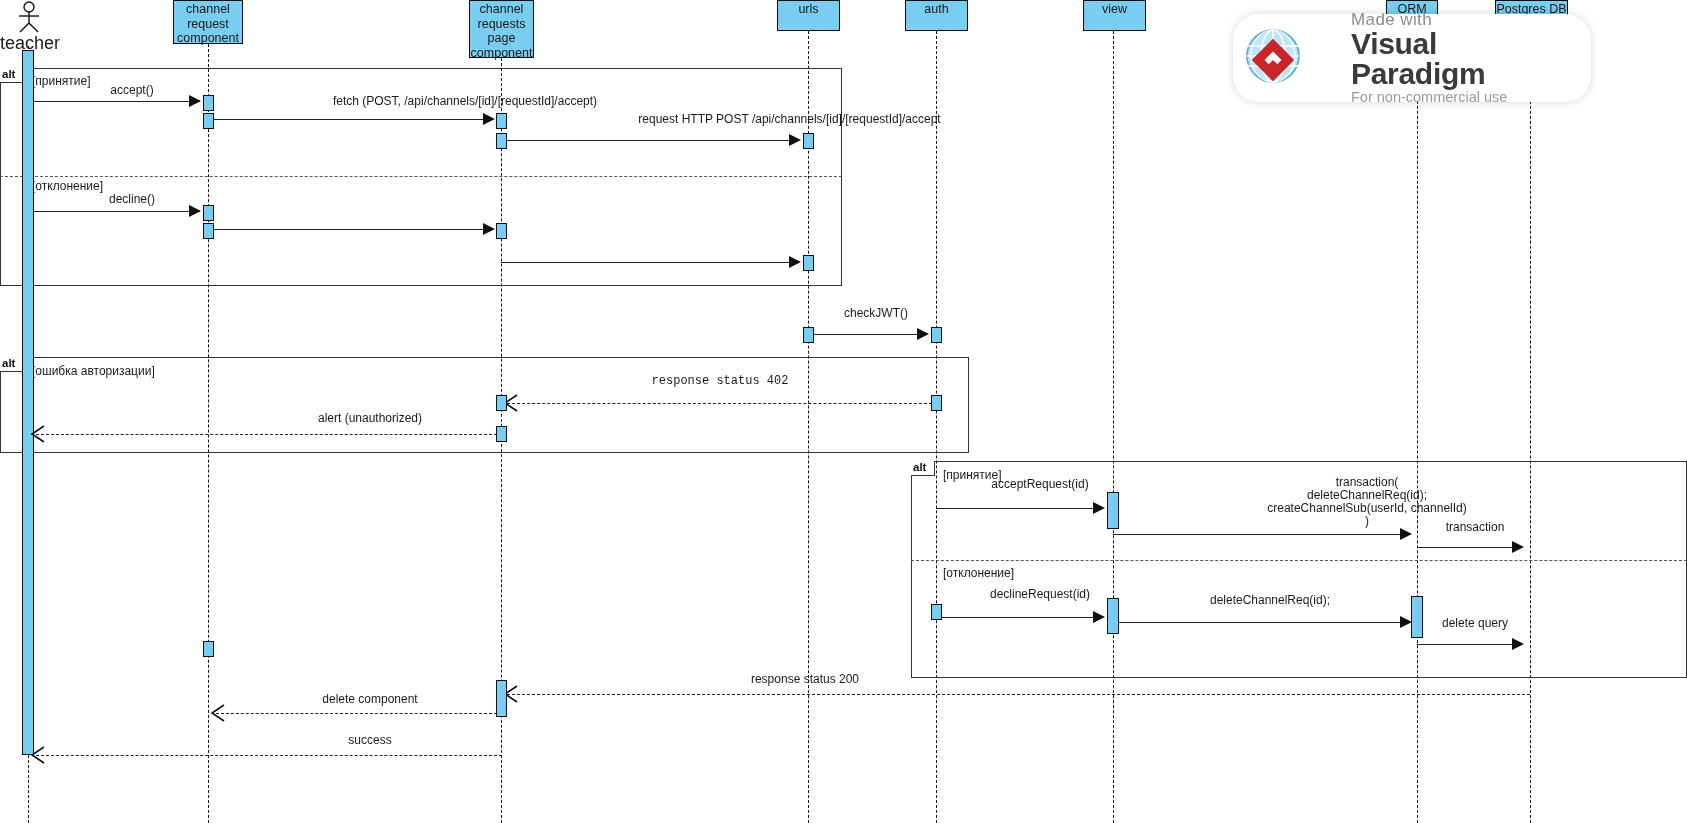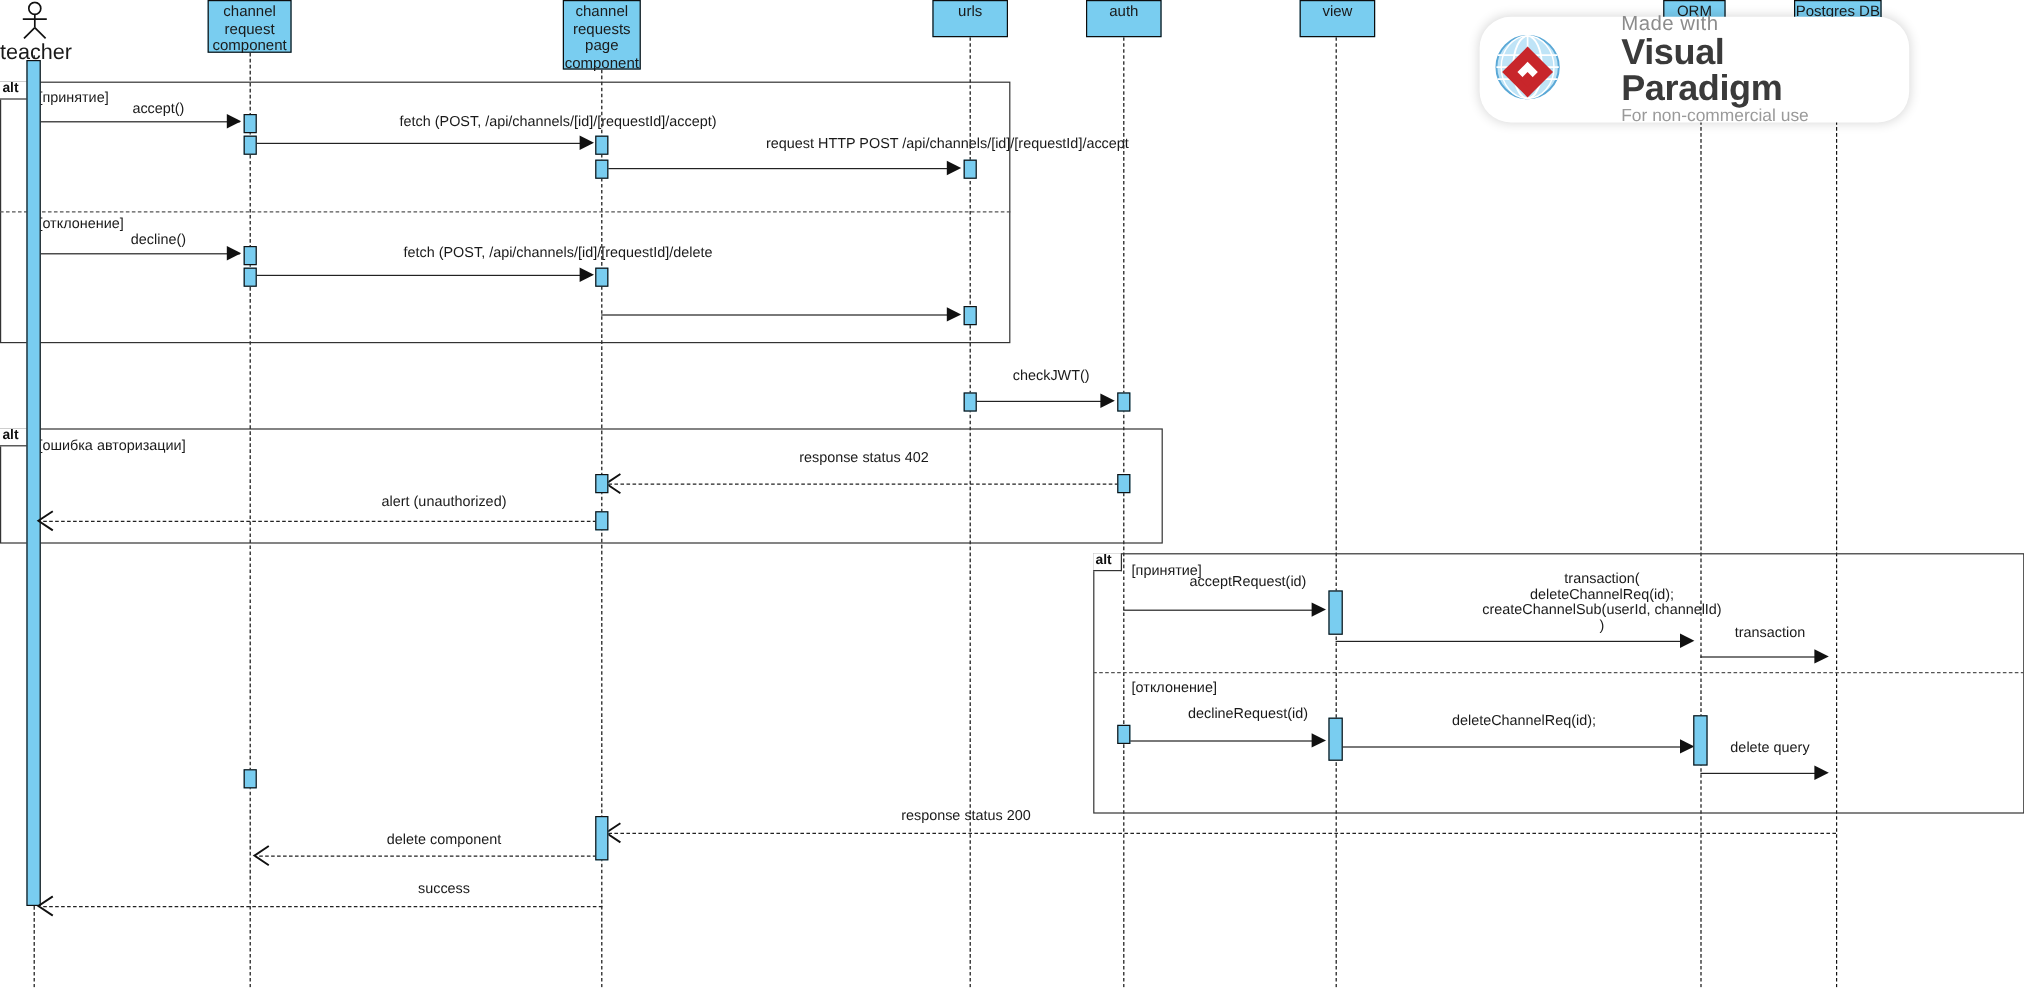--- a/index.html
+++ b/index.html
@@ -194,41 +194,40 @@
   <div class="msg-line" style="left:501px;top:140px;width:292px;"></div>
   <div class="arrow-solid-r" style="left:789px;top:134px;"></div>
   <div class="act" style="left:496px;top:133px;width:11px;height:16px;"></div>
   <div class="act" style="left:803px;top:133px;width:11px;height:16px;"></div>
 
   <div class="msg-label" style="left:62px;top:193px;width:140px;">decline()</div>
   <div class="msg-line" style="left:34px;top:211px;width:166px;"></div>
   <div class="arrow-solid-r" style="left:189px;top:205px;"></div>
   <div class="act" style="left:203px;top:205px;width:11px;height:16px;"></div>
 
-  <div class="msg-label" style="left:215px;top:204px;width:500px;text-align:center;">fetch (POST, /api/channels/[id]/[requestId]/delete</div>
   <div class="msg-line" style="left:208px;top:229px;width:285px;"></div>
   <div class="arrow-solid-r" style="left:483px;top:223px;"></div>
   <div class="act" style="left:203px;top:223px;width:11px;height:16px;"></div>
   <div class="act" style="left:496px;top:223px;width:11px;height:16px;"></div>
 
   <div class="msg-line" style="left:501px;top:262px;width:292px;"></div>
   <div class="arrow-solid-r" style="left:789px;top:256px;"></div>
   <div class="act" style="left:803px;top:255px;width:11px;height:16px;"></div>
 
   <div class="msg-label" style="left:812px;top:307px;width:128px;text-align:center;">checkJWT()</div>
   <div class="msg-line" style="left:808px;top:334px;width:115px;"></div>
   <div class="arrow-solid-r" style="left:917px;top:328px;"></div>
   <div class="act" style="left:803px;top:327px;width:11px;height:16px;"></div>
   <div class="act" style="left:931px;top:327px;width:11px;height:16px;"></div>
 
   <div class="frag" style="left:0px;top:357px;width:969px;height:96px;"></div>
   <div class="frag-tab" style="left:0px;top:357px;width:24px;height:15px;">alt</div>
   <div class="frag-guard" style="left:32px;top:364px;">[ошибка авторизации]</div>
 
-  <div class="msg-label" style="left:520px;top:375px;width:400px;text-align:center;">response status 402</div>
+  <div class="msg-label" style="left:520px;top:375px;width:400px;text-align:center;font-family:Liberation Mono, monospace;">response status 402</div>
   <div class="msg-line dash" style="left:507px;top:403px;width:430px;"></div>
   <div class="arrow-open-l" style="left:503px;top:394px;">
     <svg width="16" height="18" viewBox="0 0 16 18">
         <polyline points="14,1 2,9 14,17" fill="none" stroke="#111" stroke-width="1.6"></polyline>
       </svg>
   </div>
   <div class="act" style="left:496px;top:395px;width:11px;height:16px;"></div>
   <div class="act" style="left:931px;top:395px;width:11px;height:16px;"></div>
 
   <div class="msg-label" style="left:230px;top:412px;width:280px;text-align:center;">alert (unauthorized)</div>
@@ -244,21 +243,21 @@
   <div class="frag-tab" style="left:911px;top:461px;width:24px;height:15px;">alt</div>
   <div class="frag-guard" style="left:943px;top:468px;">[принятие]</div>
   <div class="frag-sep" style="left:911px;top:560px;width:776px;"></div>
   <div class="frag-guard" style="left:943px;top:566px;">[отклонение]</div>
 
   <div class="msg-label" style="left:940px;top:478px;width:200px;text-align:center;">acceptRequest(id)</div>
   <div class="msg-line" style="left:936px;top:508px;width:159px;"></div>
   <div class="arrow-solid-r" style="left:1093px;top:502px;"></div>
   <div class="act" style="left:1107px;top:492px;width:12px;height:37px;"></div>
 
-  <div class="msg-label" style="left:1120px;top:476px;width:430px;text-align:center;">transaction(
+  <div class="msg-label" style="left:1120px;top:476px;width:430px;text-align:center;padding-left:32px;">transaction(
 deleteChannelReq(id);
 createChannelSub(userId, channelId)
 )</div>
   <div class="msg-line" style="left:1113px;top:534px;width:290px;"></div>
   <div class="arrow-solid-r" style="left:1400px;top:528px;"></div>
 
   <div class="msg-label" style="left:1420px;top:521px;width:110px;text-align:center;">transaction</div>
   <div class="msg-line" style="left:1417px;top:547px;width:100px;"></div>
   <div class="arrow-solid-r" style="left:1512px;top:541px;"></div>
 

